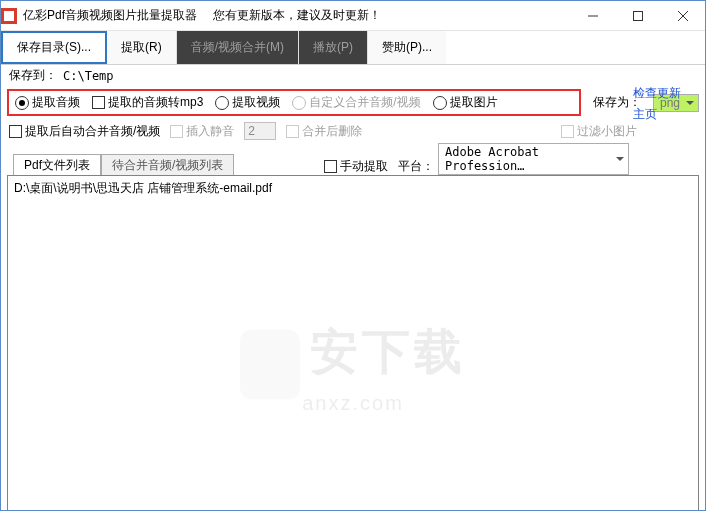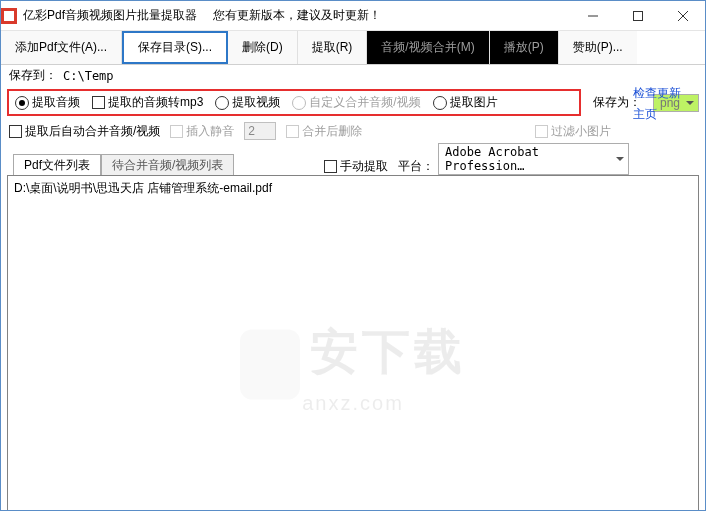--- a/index.html
+++ b/index.html
@@ -7,21 +7,21 @@
 .titlebar { height: 30px; display: flex; align-items: center; background: #fff; border-bottom: 1px solid #e5e5e5; }
 .app-icon { width: 16px; height: 16px; margin-right: 6px; display: inline-block; }
 .title-text { font-size: 12px; color: #000; flex: 0 0 auto; }
 .title-update { font-size: 12px; color: #000; margin-left: 16px; }
 .win-controls { margin-left: auto; display: flex; }
 .win-btn { width: 45px; height: 30px; display: flex; align-items: center; justify-content: center; color: #333; }
 .win-btn svg { width: 10px; height: 10px; }
 .toolbar { height: 34px; display: flex; border-bottom: 1px solid #d0d0d0; }
 .tb-btn { flex: 0 0 auto; padding: 0 14px; display: flex; align-items: center; justify-content: center; border-right: 1px solid #e0e0e0; background: #f9f9f9; color: #000; cursor: pointer; }
 .tb-btn.highlight { border: 2px solid #2d77c7; background: #fff; }
-.tb-btn.disabled { color: #9e9e9e; background: #000000; }
+.tb-btn.disabled { color: #9e9e9e; background: #404040; }
 .tb-btn.last { border-right: none; }
 .save-row { padding: 2px 8px; display: flex; align-items: center; gap: 6px; }
 .options-row { display: flex; align-items: center; padding: 3px 6px; gap: 12px; }
 .options-highlight { border: 2px solid #e62e2e; padding: 3px 6px; display: flex; align-items: center; gap: 12px; flex: 1; }
 .radio-item, .check-item { display: flex; align-items: center; gap: 3px; cursor: pointer; }
 .radio { width: 14px; height: 14px; border: 1px solid #333; border-radius: 50%; display: inline-flex; align-items: center; justify-content: center; background: #fff; }
 .radio.checked::after { content: ""; width: 6px; height: 6px; background: #000; border-radius: 50%; }
 .checkbox { width: 13px; height: 13px; border: 1px solid #333; background: #fff; display: inline-block; }
 .disabled-text { color: #9e9e9e; }
 .select-box { border: 1px solid #adadad; background: #bef264; padding: 1px 18px 1px 6px; position: relative; color: #777; }
@@ -69,23 +69,21 @@
     <div class="win-btn">
         <svg viewBox="0 0 10 10">
           <line x1="0" y1="0" x2="10" y2="10" stroke="#333" stroke-width="1"></line>
           <line x1="10" y1="0" x2="0" y2="10" stroke="#333" stroke-width="1"></line>
         </svg>
       </div>
   </div>
 </div>
 
 <div class="toolbar">
-  <div class="tb-btn">添加Pdf文件(A)...</div>
   <div class="tb-btn highlight">保存目录(S)...</div>
-  <div class="tb-btn">删除(D)</div>
   <div class="tb-btn">提取(R)</div>
   <div class="tb-btn disabled">音频/视频合并(M)</div>
   <div class="tb-btn disabled">播放(P)</div>
   <div class="tb-btn last">赞助(P)...</div>
 </div>
 
 <div class="save-row">
   <span>保存到：</span>
   <span style="font-family: monospace;">C:\Temp</span>
 </div>
@@ -130,21 +128,21 @@
   <label class="check-item">
     <span class="checkbox" style="border-color:#ccc"></span>
     <span class="disabled-text">插入静音</span>
   </label>
   <span class="spin-box">2</span>
   <label class="check-item">
     <span class="checkbox" style="border-color:#ccc"></span>
     <span class="disabled-text">合并后删除</span>
   </label>
   <span style="flex:1"></span>
-  <label class="check-item" style="margin-right:86px;">
+  <label class="check-item" style="margin-right:60px;">
     <span class="checkbox" style="border-color:#ccc"></span>
     <span class="disabled-text">过滤小图片</span>
   </label>
 </div>
 
 <div style="display:flex; align-items:flex-end; padding: 0 6px;">
   <div class="tabs">
     <div class="tab">Pdf文件列表</div>
     <div class="tab inactive">待合并音频/视频列表</div>
   </div>

